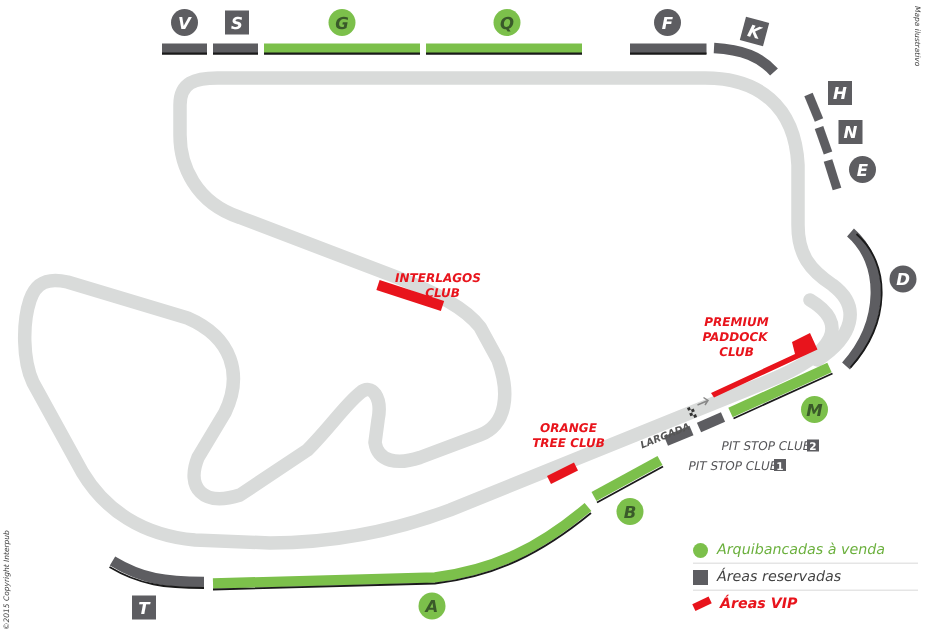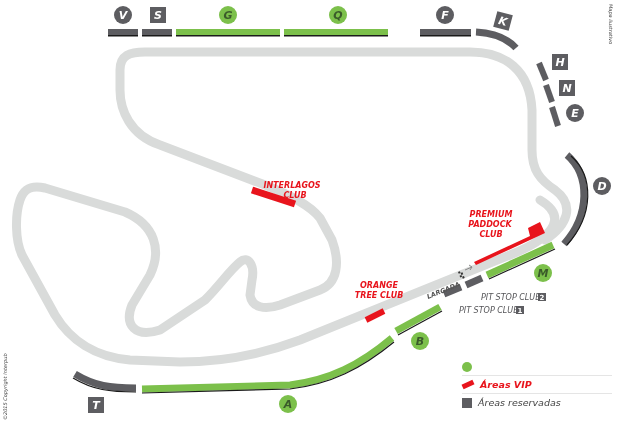--- a/index.html
+++ b/index.html
@@ -174,22 +174,23 @@
       <text x="96" y="409" text-anchor="middle" font-size="11" font-weight="bold" font-style="italic" fill="#fff">T</text>
     </g>
 </svg>
 
 <div class="side-text" style="left:608px; top:4px; transform: rotate(90deg) translate(0,-6px);">Mapa ilustrativo</div>
 <div class="side-text" style="left:2px; top:420px; transform: rotate(-90deg);">©2015 Copyright Interpub</div>
 
 <div class="legend">
   <div class="legend-row">
     <span class="sw sw-green"></span>
+    <span class="t-green">Arquibancadas à venda</span>
+  </div>
+  <div class="legend-row">
+    <span class="sw sw-gray"></span>
+    <span class="t-gray">Áreas reservadas</span>
   </div>
   <div class="legend-row">
     <span class="sw sw-red"></span>
     <span class="t-red">Áreas VIP</span>
   </div>
-  <div class="legend-row">
-    <span class="sw sw-gray"></span>
-    <span class="t-gray">Áreas reservadas</span>
-  </div>
 </div>
 
 </body></html>

